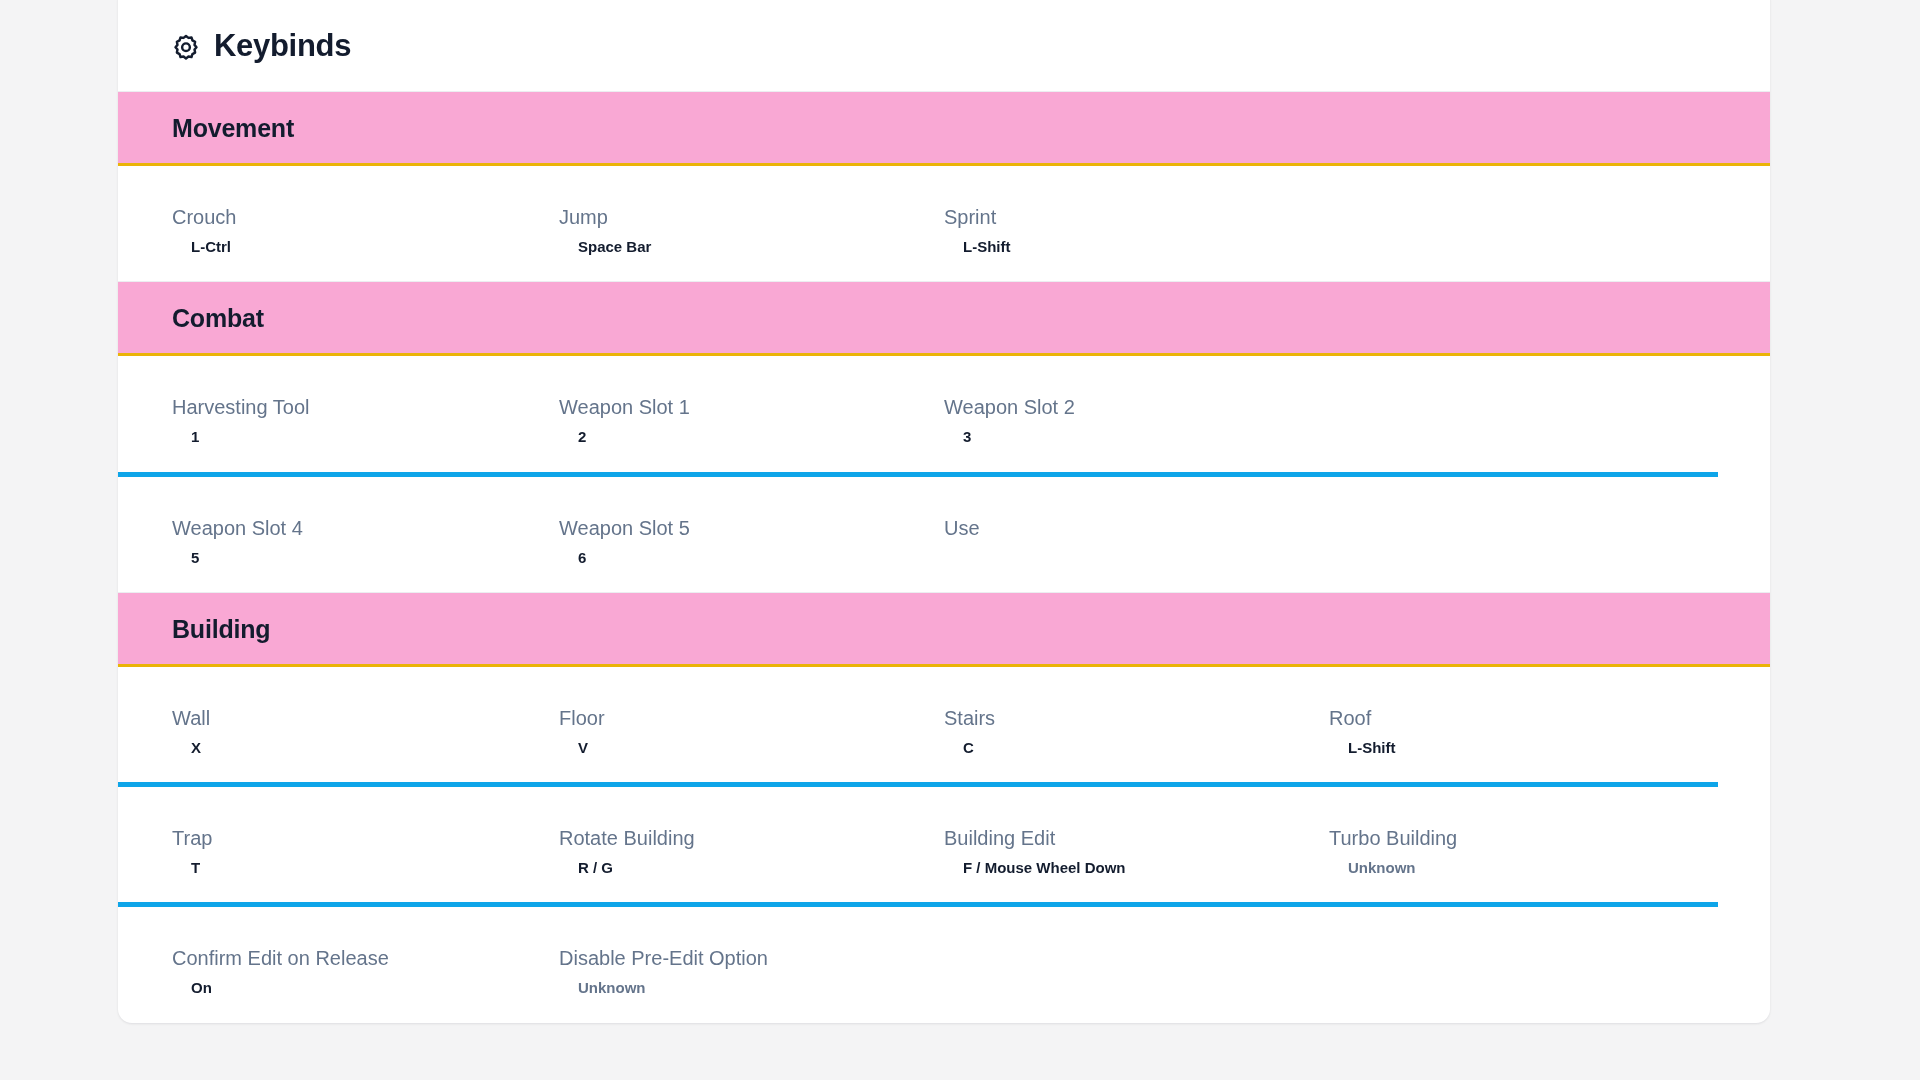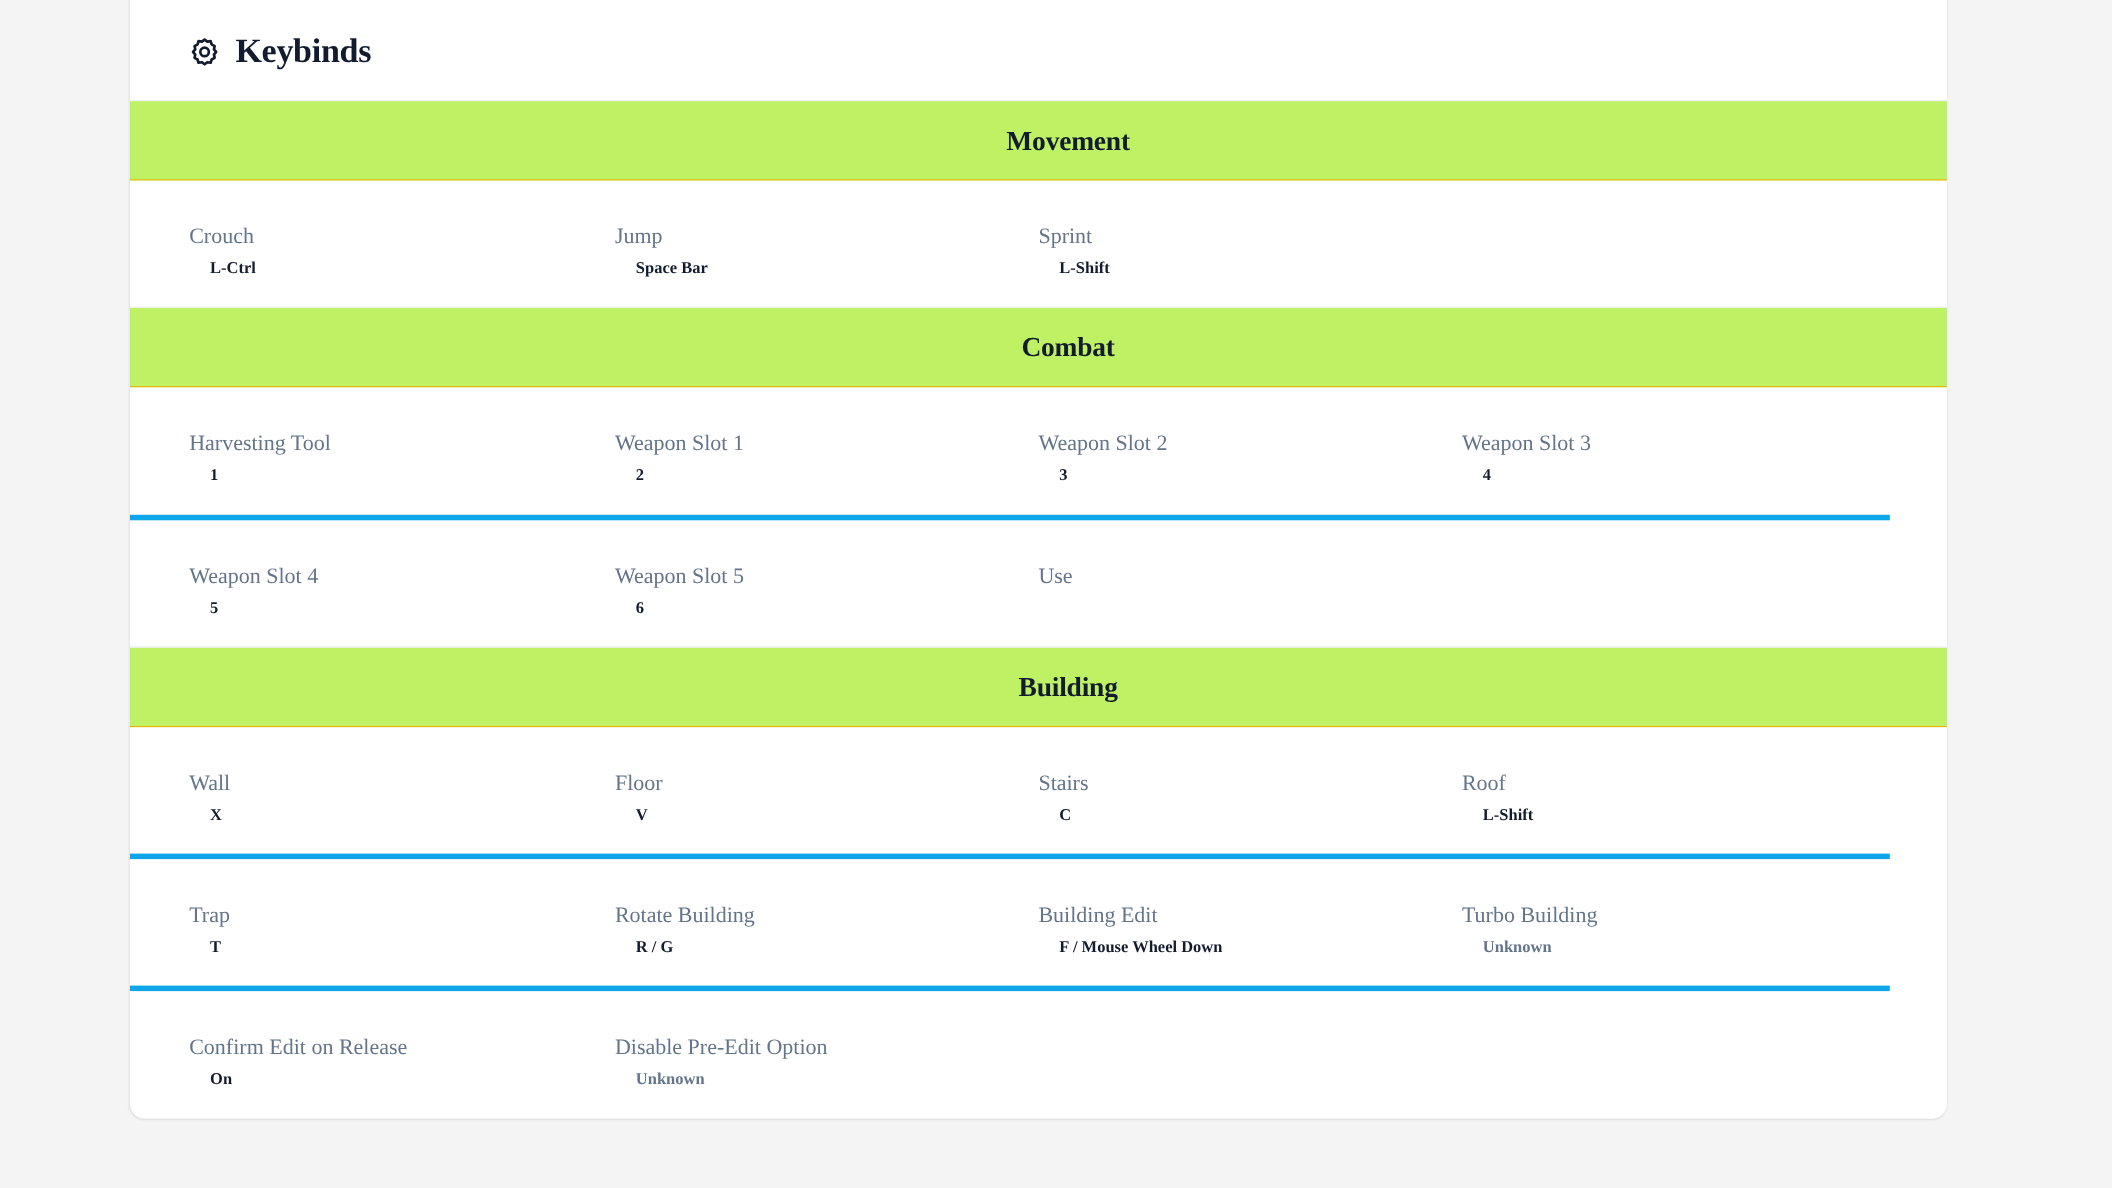--- a/index.html
+++ b/index.html
@@ -11,21 +11,20 @@
     height: 1080px;
     background: #f4f4f5;
     font-family: "Liberation Sans", sans-serif;
     overflow: hidden;
   }
 
   #page {
     position: relative;
     width: 1920px;
     height: 1080px;
-    font-family: Liberation Serif, serif;
   }
 
   
   .card {
     position: absolute;
     left: 118px;
     top: -14px;
     width: 1652px;
     background: #ffffff;
     border-radius: 14px;
@@ -53,23 +52,22 @@
     font-size: 31px;
     font-weight: bold;
     color: #131c2e;
     letter-spacing: -0.3px;
     line-height: 1;
   }
 
   
   .section-head {
     padding: 24px 0 22px 54px;
-    background: #bef264;
-    border-bottom: 1px solid #eab308;
-    text-align: center;
+    background: #f9a8d4;
+    border-bottom: 3px solid #eab308;
   }
   .section-head .section-title {
     font-size: 25px;
     font-weight: bold;
     color: #131c2e;
     letter-spacing: -0.2px;
     line-height: 1;
   }
 
   .rows { padding: 0; }
@@ -160,24 +158,20 @@
                 <div class="kb-value">1</div>
               </div>
               <div class="cell">
                 <div class="kb-label">Weapon Slot 1</div>
                 <div class="kb-value">2</div>
               </div>
               <div class="cell">
                 <div class="kb-label">Weapon Slot 2</div>
                 <div class="kb-value">3</div>
               </div>
-              <div class="cell">
-                <div class="kb-label">Weapon Slot 3</div>
-                <div class="kb-value">4</div>
-              </div>
             </div>
             <div class="row last">
               <div class="cell">
                 <div class="kb-label">Weapon Slot 4</div>
                 <div class="kb-value">5</div>
               </div>
               <div class="cell">
                 <div class="kb-label">Weapon Slot 5</div>
                 <div class="kb-value">6</div>
               </div>

